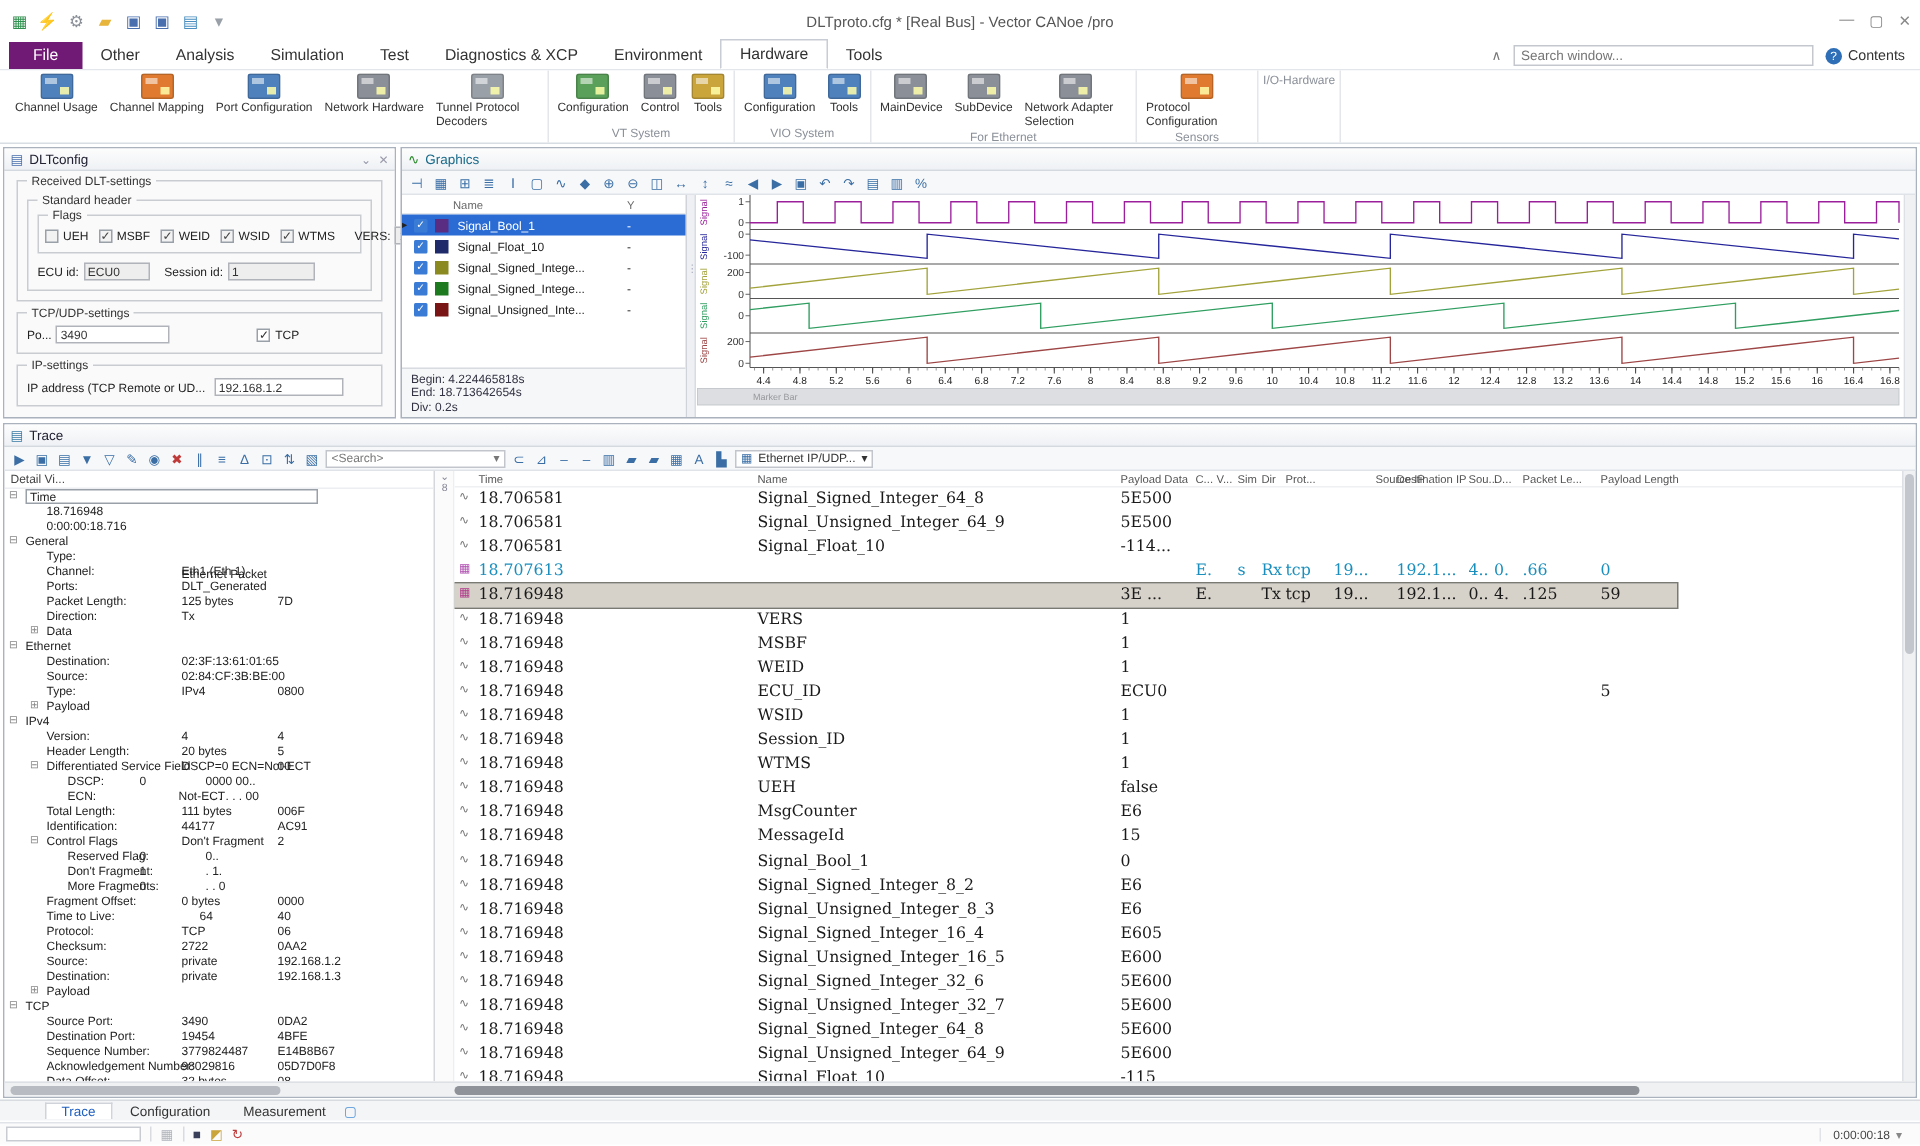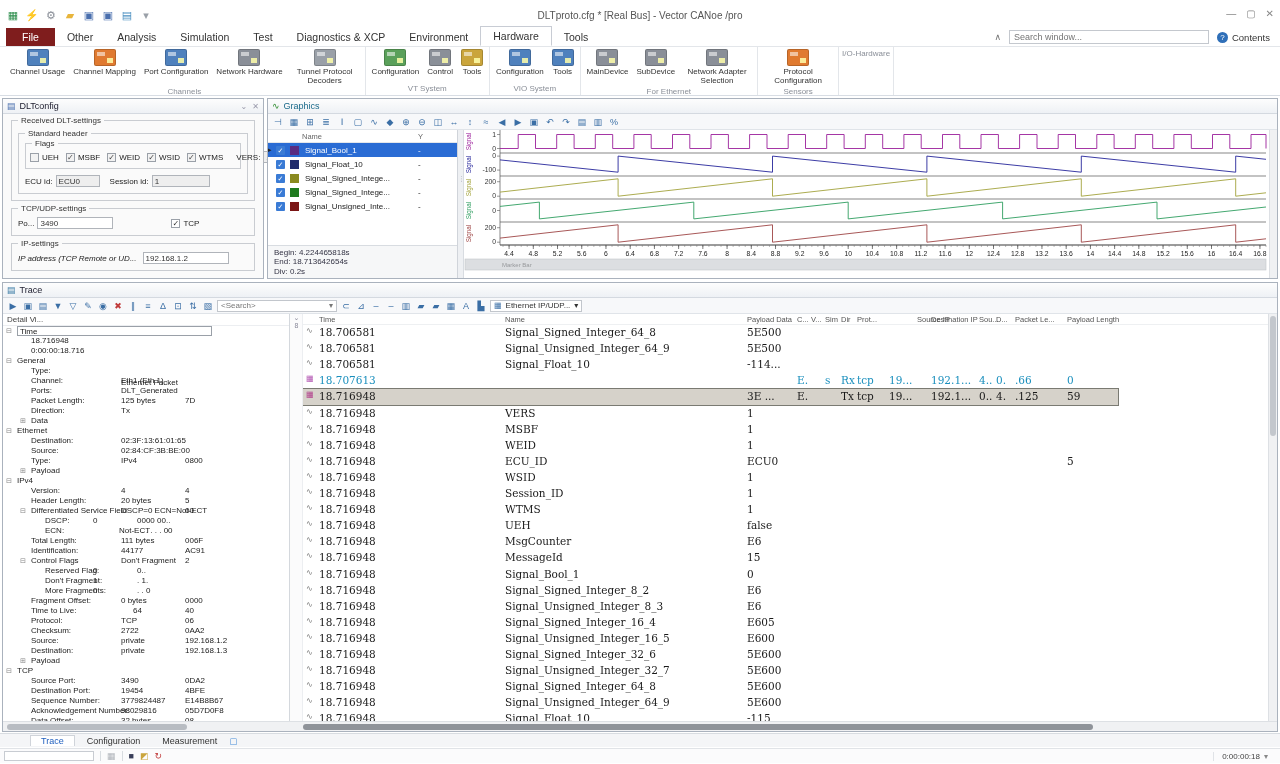--- a/index.html
+++ b/index.html
@@ -9,35 +9,35 @@
   
   .titlebar { position:absolute; left:0; top:6px; width:1280px; height:22px; background:#fff; }
   .qat { position:absolute; left:6px; top:2px; display:flex; gap:5px; align-items:center; }
   .qat .qicon { width:14px; height:14px; font-size:11px; line-height:14px; text-align:center; border-radius:2px; }
   .win-title { position:absolute; left:0; right:0; top:4px; text-align:center; font-size:10px; color:#555; }
   .win-controls { position:absolute; right:6px; top:2px; display:flex; gap:10px; color:#888; font-size:10px; }
   .win-controls span { cursor:default; }
   
   .ribbon-tabs { position:absolute; left:0; top:28px; width:1280px; height:19px; background:#fff; border-bottom:1px solid #e3e6ea; display:flex; align-items:flex-end; }
   .rtab { font-size:10.5px; padding:3px 12px; color:#333; cursor:default; }
-  .rtab.file { background:#7f1d1d; color:#fff; margin-left:6px; padding:3px 16px; }
+  .rtab.file { background:#701a75; color:#fff; margin-left:6px; padding:3px 16px; }
   .rtab.active { border:1px solid #c8ccd4; border-bottom:1px solid #fff; background:#fff; }
   .ribbon-right { margin-left:auto; display:flex; align-items:center; gap:8px; padding-right:10px; padding-bottom:2px; }
   .collapse-chevron { color:#777; font-size:9px; }
   .searchwin { width:200px; height:14px; border:1px solid #c4c8ce; font-size:9px; padding:1px 4px; color:#999; }
   .contents-btn { display:flex; gap:4px; font-size:9.5px; color:#333; align-items:center; }
   .contents-btn .ci { width:11px; height:11px; border-radius:50%; background:#2f6fb8; color:#fff; font-size:8px; text-align:center; line-height:11px; }
   .ribbon-body { position:absolute; left:0; top:47px; width:1280px; height:49px; background:#fff; border-bottom:1px solid #d8dde4; display:flex; align-items:stretch; padding-left:4px; }
   .rgroup { display:flex; flex-direction:column; border-right:1px solid #e3e6ea; padding:1px 3px 0 3px; }
   .rbuttons { display:flex; flex:1; align-items:flex-start; gap:2px; }
   .rbtn { display:flex; flex-direction:column; align-items:center; padding:1px 3px; max-width:74px; cursor:default; }
   .rbtn .ric { width:22px; height:17px; border-radius:2px; position:relative; margin-bottom:1px; border:1px solid rgba(0,0,0,.18); }
   .rbtn .ric:after { content:""; position:absolute; left:2px; top:2px; right:10px; height:4px; background:rgba(255,255,255,.55); }
   .rbtn .ric:before { content:""; position:absolute; right:2px; bottom:2px; width:6px; height:5px; background:rgba(255,255,170,.85); }
-  .rbtn .rlabel { font-size:8px; line-height:9px; text-align:center; color:#333; }
+  .rbtn .rlabel { font-size:8px; line-height:9px; text-align:left; color:#333; }
   .rgroup .glabel { font-size:8px; color:#8a8f98; text-align:center; padding:1px 0 2px 0; }
   
   .panel { position:absolute; background:#fbfbfb; border:1px solid #aab2bd; }
   .phead { height:15px; background:linear-gradient(#fdfdfd,#eef1f5); border-bottom:1px solid #d4d9e0; display:flex; align-items:center; padding:0 4px; gap:4px; }
   .phead .pt { font-size:9px; color:#223; }
   .phead .picon { font-size:9px; }
   .phead .pbtns { margin-left:auto; color:#99a; font-size:8px; display:flex; gap:5px; }
   
   .dlt-body { position:absolute; left:0; top:15px; right:0; bottom:0; background:#fafafa; padding:6px 8px; font-size:8px; }
   .fieldset { border:1px solid #c9ccd1; position:relative; padding:8px 6px 6px 6px; margin-bottom:7px; }
@@ -167,21 +167,20 @@
           </div>
           <div class="rbtn">
             <div class="ric" style="background: rgb(138, 143, 152);"></div>
             <div class="rlabel">Network Hardware</div>
           </div>
           <div class="rbtn">
             <div class="ric" style="background: rgb(154, 160, 168);"></div>
             <div class="rlabel">Tunnel Protocol Decoders</div>
           </div>
         </div>
-        <div class="glabel">Channels</div>
       </div>
       <div class="rgroup">
         <div class="rbuttons">
           <div class="rbtn">
             <div class="ric" style="background: rgb(90, 160, 90);"></div>
             <div class="rlabel">Configuration</div>
           </div>
           <div class="rbtn">
             <div class="ric" style="background: rgb(138, 143, 152);"></div>
             <div class="rlabel">Control</div>
@@ -301,21 +300,21 @@
             </span>
           <span class="lblv" style="margin-left:58px;">
               <span class="cb on en">✓</span>
             <span>TCP</span>
             </span>
         </div>
       </div>
       <div class="fieldset" style="margin-bottom:0">
         <span class="leg">IP-settings</span>
         <div style="display:flex; align-items:center; gap:6px;">
-          <span style="white-space:nowrap;font-style:italic;">IP address (TCP Remote or UD...</span>
+          <span style="white-space:nowrap;">IP address (TCP Remote or UD...</span>
           <span class="fld white" style="width:86px">192.168.1.2</span>
         </div>
       </div>
     </div>
   </div>
 
   <div class="panel" style="left:267px; top:98px; width:1011px; height:181px;">
     <div class="phead">
       <span class="picon" style="color:#2a8a2a">∿</span>
       <span class="pt" style="color:#1a6a8a">Graphics</span>

